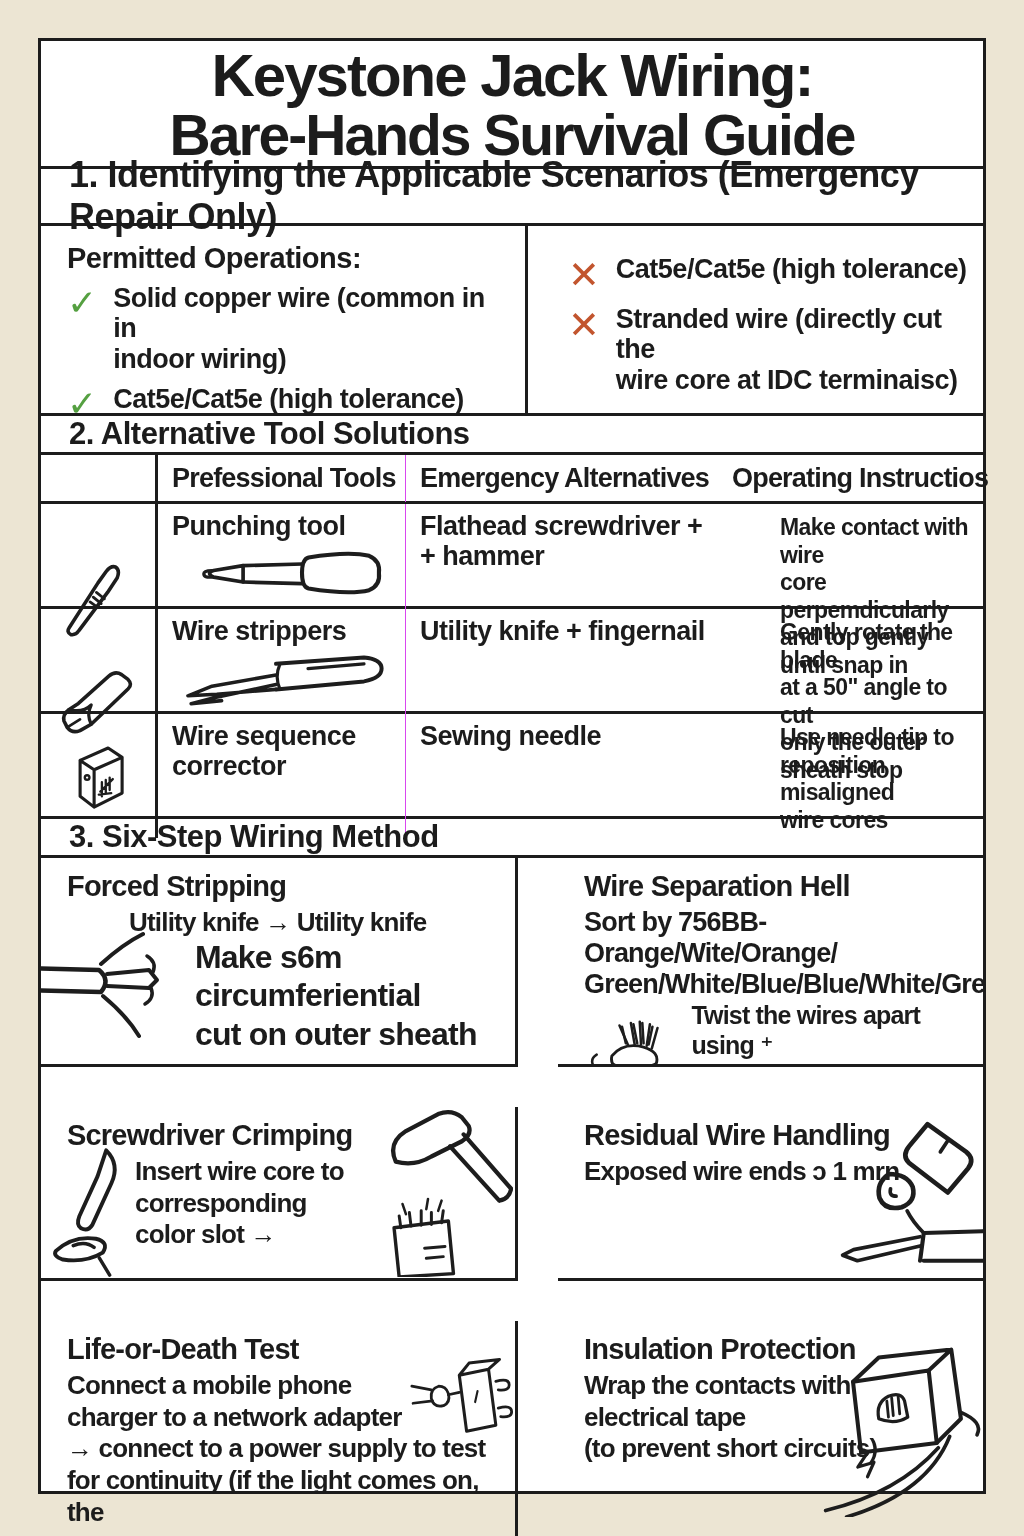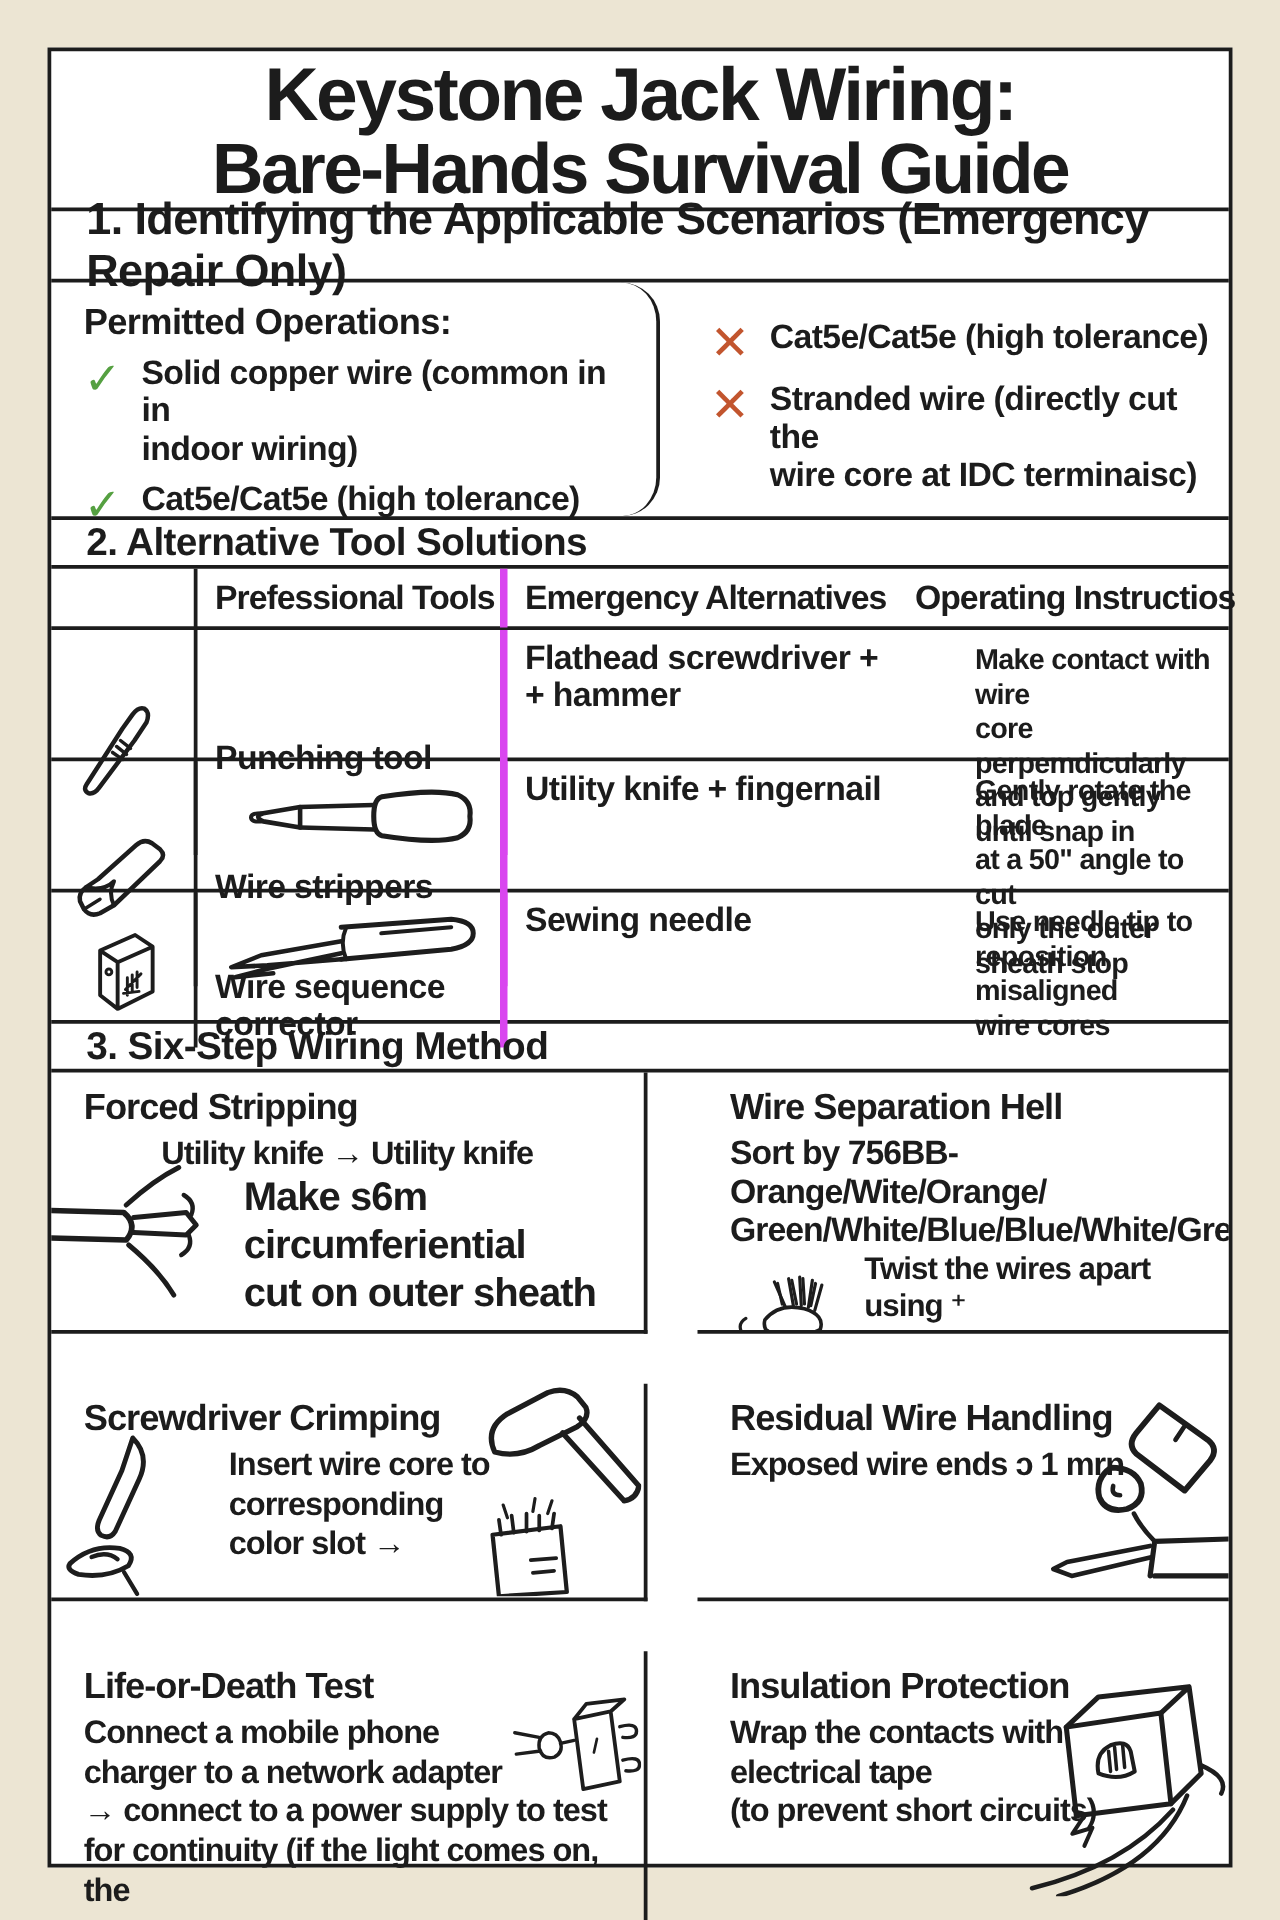--- a/index.html
+++ b/index.html
@@ -24,55 +24,55 @@
   .title-2{font-size:57px;font-weight:700;letter-spacing:-2px;line-height:1.05;}
 
   
   .sec-header{box-sizing:border-box;display:flex;align-items:center;padding-left:28px;font-weight:700;}
   .sec1-header{height:57px;font-size:36px;letter-spacing:-0.5px;}
   .sec2-header{height:56px;font-size:31px;letter-spacing:-0.5px;}
   .sec3-header{height:55px;font-size:31px;letter-spacing:-0.5px;}
 
   
   .perm-row{height:190px;box-sizing:border-box;display:flex;}
-  .perm-left{width:487px;box-sizing:border-box;border-right:3px solid #1c1c1c;padding:16px 18px 10px 26px;border-radius:31px;}
+  .perm-left{width:487px;box-sizing:border-box;border-right:3px solid #1c1c1c;padding:16px 18px 10px 26px;}
   .perm-right{flex:1;box-sizing:border-box;padding:28px 14px 10px 40px;display:flex;flex-direction:column;justify-content:space-around;}
   .perm-heading{font-size:29px;font-weight:700;letter-spacing:-0.5px;margin-bottom:8px;}
   .perm-item{display:flex;align-items:flex-start;margin-bottom:10px;}
   .mark{font-size:36px;font-weight:700;line-height:1;margin-right:16px;margin-top:2px;}
   .mark.check{color:#55a041;}
   .mark.cross{color:#c2552e;font-size:38px;}
   .perm-text{font-size:27px;font-weight:700;letter-spacing:-0.5px;line-height:1.12;white-space:pre-line;}
 
   
   .tool-table{box-sizing:border-box;}
   .trow{display:grid;grid-template-columns:117px 248px 312px 1fr;border-bottom:3px solid #1c1c1c;box-sizing:border-box;}
   .trow.header{height:49px;}
   .trow.body{height:105px;}
   .tcell{box-sizing:border-box;padding:8px 10px 4px 14px;display:flex;flex-direction:column;justify-content:flex-start;}
   .tcell.iconcell{border-right:3px solid #1c1c1c;align-items:center;justify-content:center;padding:6px;}
-  .tcell.profcell{border-right:6px solid #d946ef;justify-content:flex-end;}
+  .tcell.profcell{border-right:1px solid #d946ef;}
   .th{font-size:27px;font-weight:700;letter-spacing:-0.8px;align-self:flex-start;margin-top:auto;margin-bottom:4px;white-space:nowrap;}
   .cell-main{font-size:27px;font-weight:700;letter-spacing:-0.5px;line-height:1.1;white-space:pre-line;}
   .cell-instr{font-size:23px;font-weight:700;letter-spacing:-0.6px;line-height:1.2;white-space:pre-line;padding-top:2px;margin-left:48px;}
   .prof-art{margin-top:4px;align-self:center;}
 
   
   .steps{flex:1;display:grid;grid-template-columns:477px 1fr;grid-template-rows:209px 174px 1fr;box-sizing:border-box;gap:40px;}
   .scell{position:relative;box-sizing:border-box;padding:12px 18px 8px 26px;overflow:hidden;}
   .scell.left{border-right:3px solid #1c1c1c;}
   .scell.rowline{border-bottom:3px solid #1c1c1c;}
   .step-title{font-size:29px;font-weight:700;letter-spacing:-0.8px;margin-bottom:4px;}
   .step-body{font-size:26px;font-weight:700;letter-spacing:-0.8px;line-height:1.22;white-space:pre-line;}
   .s1-line1{margin-left:62px;font-size:26px;font-weight:700;letter-spacing:-0.8px;}
   .s1-body{margin-left:128px;font-size:32px;font-weight:700;letter-spacing:-0.8px;line-height:1.2;white-space:pre-line;}
   .s2-intro{font-size:27px;font-weight:700;letter-spacing:-0.8px;line-height:1.15;white-space:pre-line;}
   .s2-flex{display:flex;align-items:flex-start;}
   .s2-body{font-size:25px;font-weight:700;letter-spacing:-0.8px;line-height:1.2;white-space:pre-line;margin-left:6px;}
-  .s3-body{margin-left:116px;width:300px;}
+  .s3-body{margin-left:68px;width:300px;}
   .abs{position:absolute;}
 
   svg.line-art{display:block;}
   svg.line-art *{stroke:#1d1d1d;fill:none;stroke-linecap:round;stroke-linejoin:round;}
 </style>
 </head>
 <body>
 
 <div class="poster">
   <div class="frame">

